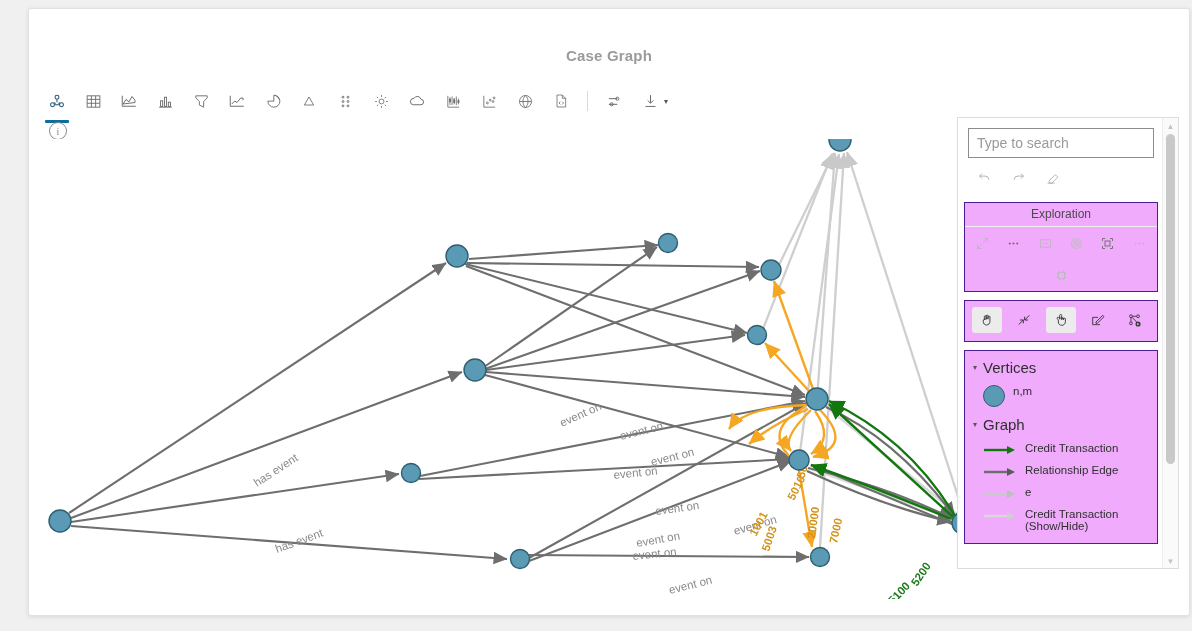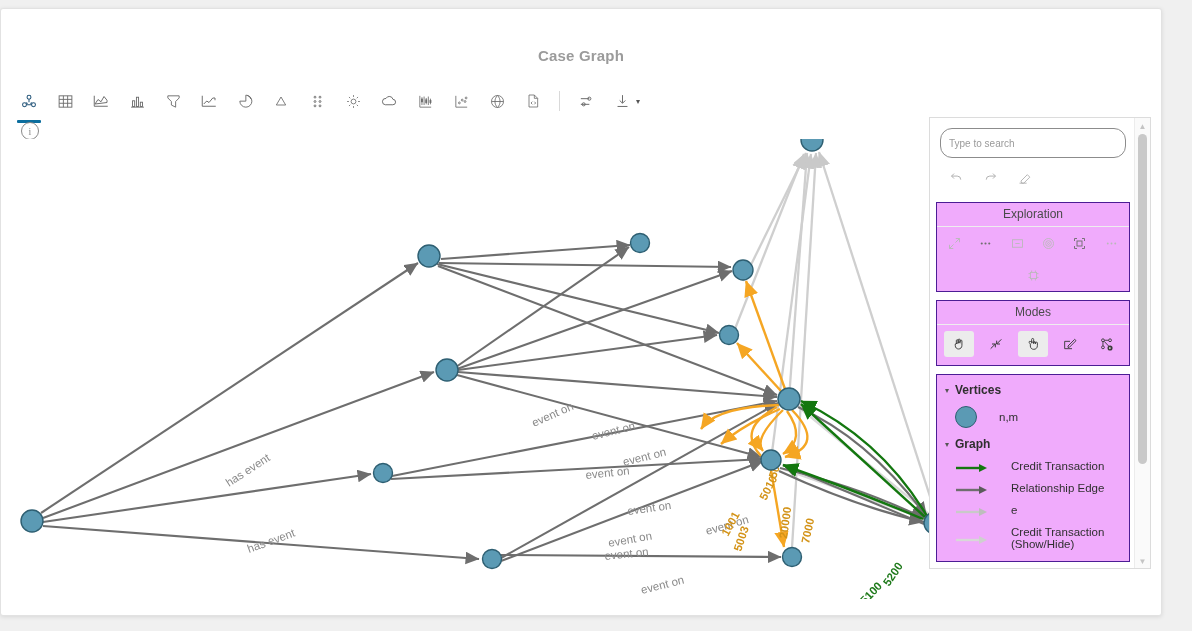--- a/index.html
+++ b/index.html
@@ -1,19 +1,19 @@
 <!DOCTYPE html>
 <html><head>
 <meta charset="utf-8">
 <style>
   html,body{margin:0;padding:0;background:#f0f0f0;}
   body{width:1192px;height:631px;overflow:hidden;font-family:"Liberation Sans",sans-serif;}
 
   .app-window{
-    position:absolute; left:0; top:8px; width:1160px; height:606px;
+    position:absolute; left:28px; top:8px; width:1160px; height:606px;
     background:#ffffff; border:1px solid #e2e2e2; border-radius:3px;
     box-shadow:0 1px 4px rgba(0,0,0,0.10);
     overflow:hidden;
   }
 
   
   .page-title{
     position:absolute; top:38px; left:0; width:1160px; text-align:center;
     font-size:15px; font-weight:bold; color:#9b9b9b; letter-spacing:.2px;
   }
@@ -50,21 +50,21 @@
   .side-panel{
     position:absolute; right:10px; top:108px; width:222px; height:452px;
     background:#ffffff; border:1px solid #dcdcdc;
     box-sizing:border-box; overflow:hidden;
   }
   .sp-inner{position:absolute; left:0; top:0; width:206px; height:452px;}
 
   .search-wrap{padding:10px 10px 6px 10px;}
   .search-input{
     width:100%; box-sizing:border-box; height:30px; padding:4px 8px;
-    border:1px solid #8c8c8c; border-radius:12px; font-size:10px;
+    border:1px solid #8c8c8c; border-radius:0; font-size:14px;
     color:#3b3b3b; font-family:"Liberation Sans",sans-serif; background:#fff;
   }
   .search-input::placeholder{color:#9a9a9a;}
 
   .hist-row{display:flex; align-items:center; gap:10px; padding:2px 0 6px 14px;}
   .mini-ico{width:24px;height:22px;display:flex;align-items:center;justify-content:center;
     color:#b0b0b0; cursor:pointer;}
 
   .sp-section{border:1px solid #4c1d95; margin:8px 6px; background:#f0abfc;}
   .sp-section-title{
@@ -78,22 +78,22 @@
   .sp-ico.dim{color:#b9b9b9;}
 
   .mode-row{display:flex;align-items:center;justify-content:space-around;padding:6px 4px 8px;}
   .mode-btn{width:30px;height:26px;display:flex;align-items:center;justify-content:center;
     border-radius:3px;color:#3a3a3a;cursor:pointer;}
   .mode-btn.sel{background:#ececec;}
 
   .legend-body{padding:4px 0 6px 0;}
   .lg-group{display:flex;align-items:center;gap:6px;padding:4px 0 4px 8px;}
   .lg-caret{font-size:8px;color:#555;}
-  .lg-group-label{font-size:12px;font-weight:bold;color:#2f2f2f;}
-  .lg-item{display:flex;align-items:center;gap:22px;padding:5px 0 5px 18px;}
+  .lg-group-label{font-size:15px;font-weight:normal;color:#2f2f2f;}
+  .lg-item{display:flex;align-items:flex-start;gap:8px;padding:5px 0 5px 18px;}
   .lg-vertex-dot{width:20px;height:20px;border-radius:50%;border:1px solid #2e5f72;}
   .lg-label{font-size:11.5px;color:#2f2f2f;}
   .lg-edge-swatch{width:34px;height:12px;}
 
   
   .sp-scroll{
     position:absolute; right:0; top:0; width:15px; height:452px;
     background:#fafafa; border-left:1px solid #ececec;
   }
   .sp-scroll .arrow{position:absolute;left:3px;width:9px;height:9px;color:#c4c4c4;font-size:8px;
@@ -464,21 +464,20 @@
           <div class="sp-ico dim">
             <svg width="15" height="15" viewBox="0 0 24 24" fill="none" stroke="currentColor" stroke-width="1.4">
               <rect x="7" y="7" width="10" height="10"></rect>
                 <path d="M9 4v3M15 4v3M9 17v3M15 17v3M4 9h3M4 15h3M17 9h3M17 15h3"></path>
             </svg>
           </div>
         </div>
       </div>
 
       <div class="sp-section">
-        <div class="sp-section-title">Modes</div>
         <div class="mode-row">
           <div class="mode-btn sel">
             <svg width="16" height="16" viewBox="0 0 24 24" fill="none" stroke="currentColor" stroke-width="1.4">
               <path d="M8 12V7a1.4 1.4 0 0 1 2.8 0v4m0-1V6a1.4 1.4 0 0 1 2.8 0v5m0-2V7.5a1.4 1.4 0 0 1 2.8 0V14c0 3.3-2.2 5.5-5 5.5s-5-2.2-5-5V12z"></path>
             </svg>
           </div>
           <div class="mode-btn">
             <svg width="16" height="16" viewBox="0 0 24 24" fill="none" stroke="currentColor" stroke-width="1.5">
               <path d="M20 5 13 12M13 12h5M13 12V7M4 19l7-7M11 12H6M11 12v5"></path>
             </svg>

